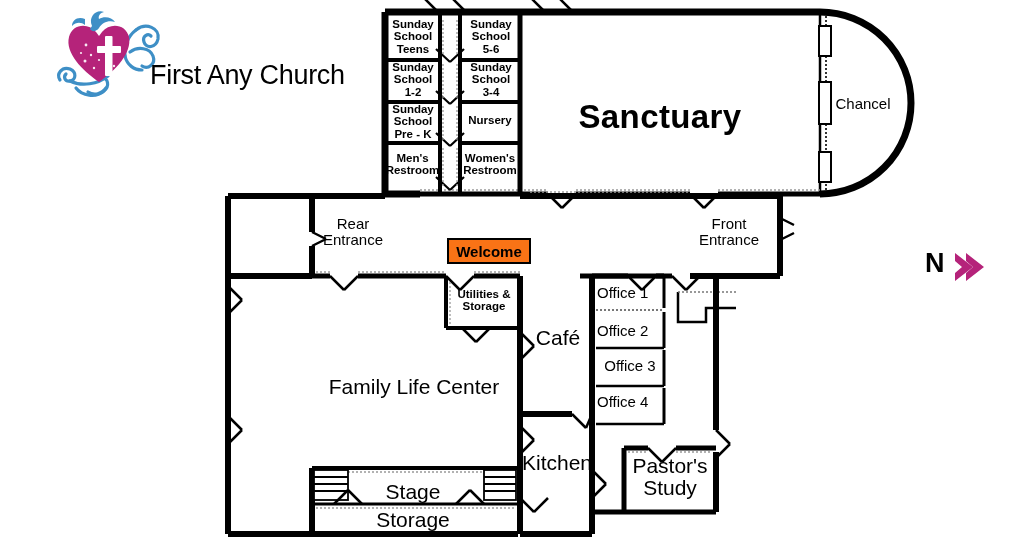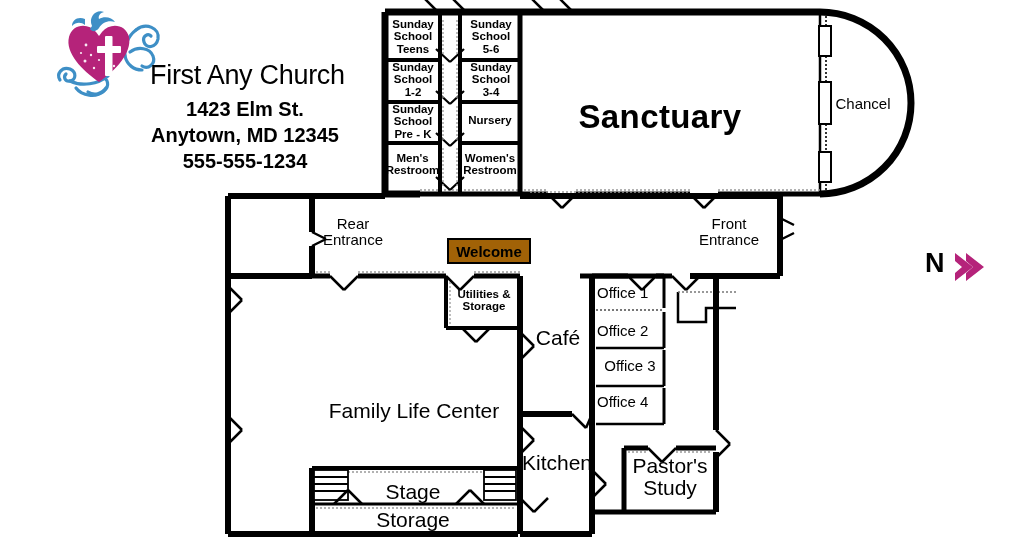--- a/index.html
+++ b/index.html
@@ -28,21 +28,21 @@
 
   
   .lbl{position:absolute;text-align:center;line-height:1.07;
        font-size:13px;font-weight:600;pointer-events:none;}
   .lbl.sm{font-size:11.5px;font-weight:600;}
   .lbl.md{font-size:15px;font-weight:400;}
   .lbl.lg{font-size:21px;font-weight:400;text-align:center;}
   .lbl.xl{font-size:33px;font-weight:bold;letter-spacing:.4px;}
 
   #welcome-desk{position:absolute;left:447px;top:238px;width:84px;height:26px;
-      background:#a16207;border:2px solid #000;box-sizing:border-box;
+      background:#f97316;border:2px solid #000;box-sizing:border-box;
       display:flex;align-items:center;justify-content:center;
       font-size:15px;font-weight:600;}
 </style>
 </head>
 <body>
 
 <div id="stage">
 
   <div id="header">
 
@@ -83,25 +83,20 @@
         <g fill="#3E8FC6">
           <path d="M40,18 C36,9 44,1 52,4 C48,5 46,8 47,11 C52,8 60,9 63,14
                    C56,12 50,15 47,20 C44,24 40,24 38,21 Z"></path>
           <path d="M33,11 C26,8 20,12 20,18 C24,14 29,14 33,17 Z"></path>
         </g>
       </svg>
     </div>
 
     <div id="church-name">First Any Church</div>
 
-    <div id="addr-block">
-      <div>1423 Elm St.</div>
-      <div>Anytown, MD 12345</div>
-      <div>555-555-1234</div>
-    </div>
   </div>
 
   <div id="north">
     <span class="n-letter">N</span>
     <svg class="n-chev" width="36" height="32" viewBox="0 0 36 32">
       <path d="M2,2 L20,16 L2,30 L2,22 L9,16 L2,10 Z" fill="#B5237A"></path>
       <path d="M13,2 L31,16 L13,30 L13,22 L20,16 L13,10 Z" fill="#B5237A"></path>
     </svg>
   </div>
 
@@ -379,21 +374,21 @@
   </div>
   <div class="lbl md" style="left:597px;top:323px;width:66px;text-align:left;">
     <span>Office 2</span>
   </div>
   <div class="lbl md" style="left:597px;top:358px;width:66px;text-align:center;">
     <span>Office 3</span>
   </div>
   <div class="lbl md" style="left:597px;top:394px;width:66px;text-align:left;">
     <span>Office 4</span>
   </div>
-  <div class="lbl lg" style="left:312px;top:376px;width:204px;margin-top:24px;">
+  <div class="lbl lg" style="left:312px;top:376px;width:204px;">
     <span>Family Life Center</span>
   </div>
   <div class="lbl lg" style="left:624px;top:455px;width:92px;">
     <span>Pastor's</span><br>
     <span>Study</span>
   </div>
   <div class="lbl lg" style="left:348px;top:481px;width:130px;">
     <span>Stage</span>
   </div>
   <div class="lbl lg" style="left:348px;top:509px;width:130px;">

